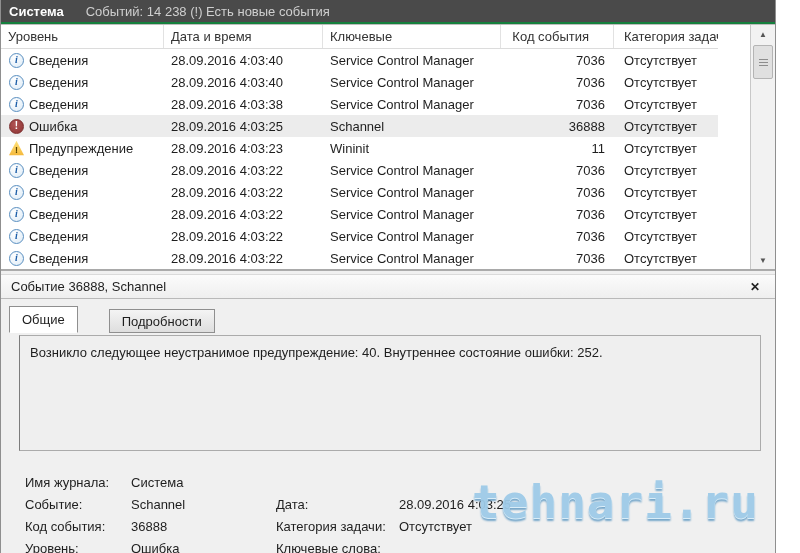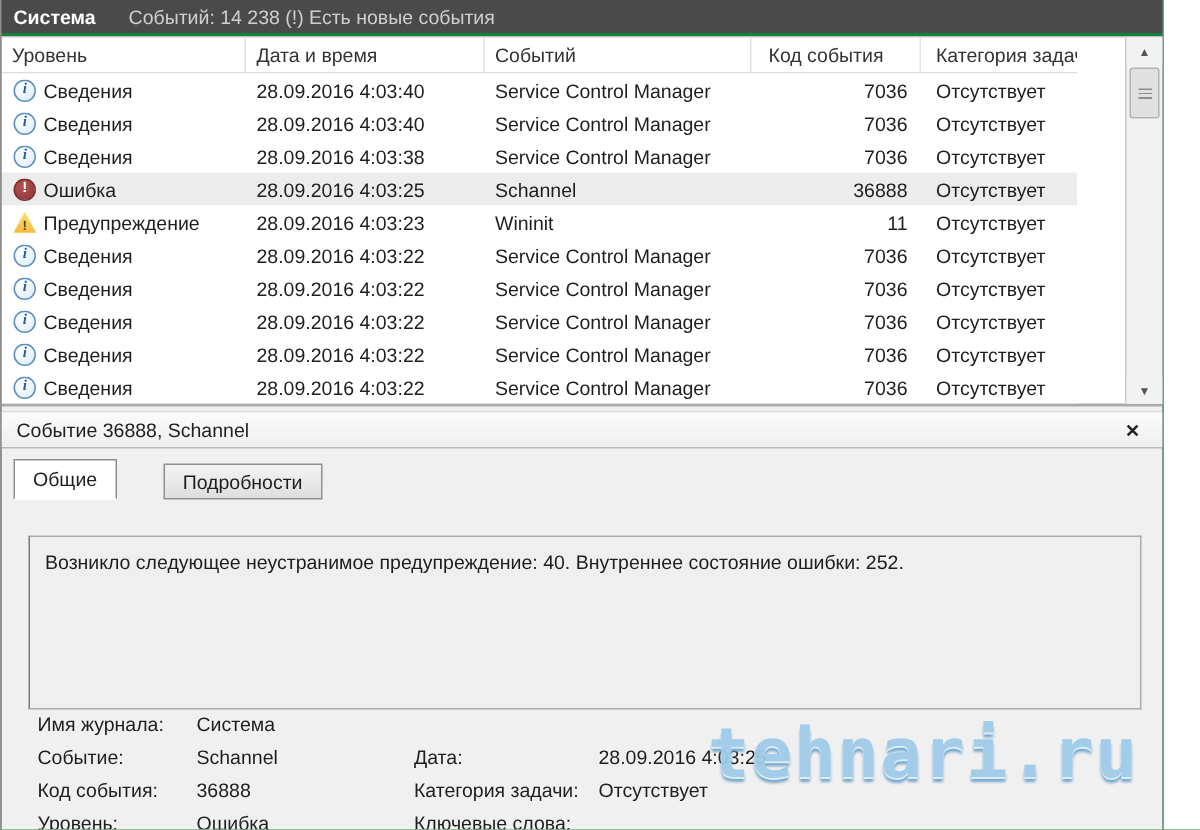--- a/index.html
+++ b/index.html
@@ -149,21 +149,21 @@
     height: 27px;
     background: #ffffff;
     border-bottom: 1px solid #ffffff;
     position: relative; z-index: 2;
   }
   .tab + .tab { margin-left: -1px; margin-top: 16px; }
   
   .message-box {
     position: absolute;
     left: 18px; right: 14px;
-    top: 82px; height: 116px;
+    top: 60px; height: 116px;
     background: #efefef;
     border: 1px solid #ababab;
     border-left: 1px solid #7c7c7c;
     padding: 8px 10px;
     color: #1e1e1e;
     line-height: 1.35;
   }
   
   .fields {
     position: absolute;
@@ -199,21 +199,21 @@
   <div class="topbar">
     <span class="title">Система</span>
     <span class="subtitle">Событий: 14 238 (!) Есть новые события</span>
   </div>
 
   <div class="table-area">
     <div class="table-main">
       <div class="thead">
         <div class="th col-level">Уровень</div>
         <div class="th col-date">Дата и время</div>
-        <div class="th col-source">Событий</div>
+        <div class="th col-source">Ключевые</div>
         <div class="th col-code">Код события</div>
         <div class="th col-category">Категория задачи</div>
       </div>
       <div class="tbody">
   <div class="tr">
     <div class="td col-level">
       <span class="icon info">i</span>
       <span>Сведения</span>
     </div>
     <div class="td col-date">28.09.2016 4:03:40</div>

